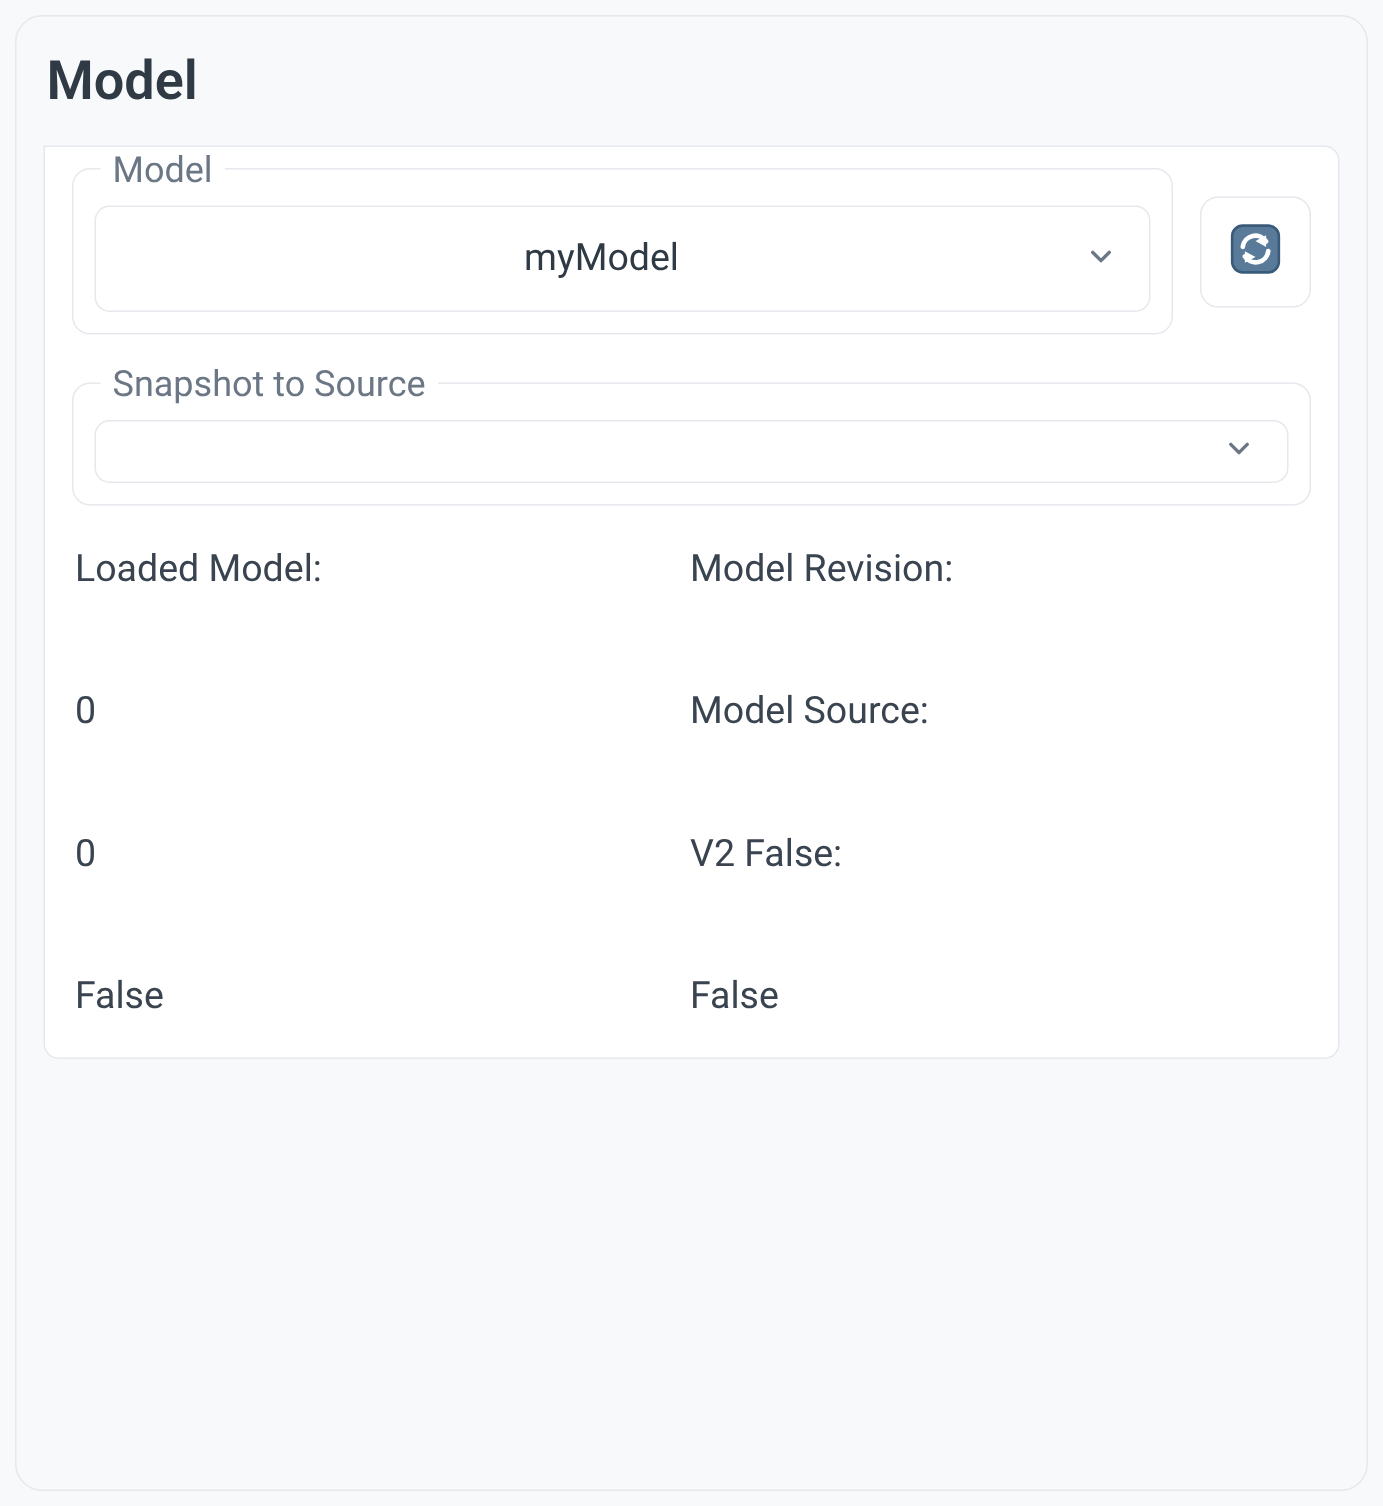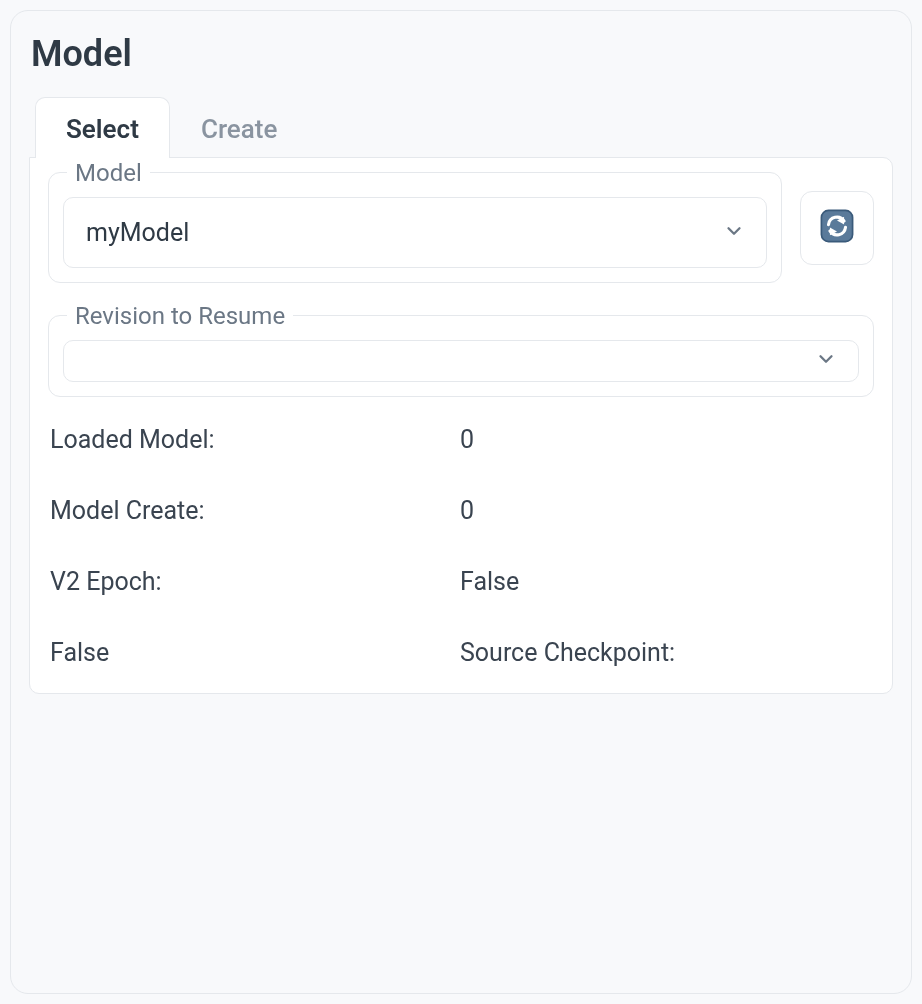--- a/index.html
+++ b/index.html
@@ -89,21 +89,21 @@
       width: 100%;
       font-size: 25px;
       padding: 20px 50px 20px 22px;
       border: 1px solid #e5e8ec;
       border-radius: 10px;
       background: #fff;
       color: #2f3a45;
       appearance: none;
       cursor: pointer;
       font-family: inherit;
-      text-align: left;
+      text-align: center;
     }
     .chevron-down {
       position: absolute;
       right: 22px;
       top: 50%;
       transform: translateY(-50%);
       pointer-events: none;
     }
     .refresh-btn {
       width: 74px;
@@ -117,40 +117,36 @@
       cursor: pointer;
       flex-shrink: 0;
     }
     .snapshot-group {
       margin-top: 32px;
     }
     .info-grid {
       margin-top: 28px;
       display: grid;
       grid-template-columns: 410px 1fr;
-      row-gap: 42px;
+      row-gap: 66px;
       font-size: 25px;
       color: #3a4450;
       padding-left: 2px;
     }
     .info-value {
       word-break: break-word;
       padding-right: 10px;
     }
   </style>
 </head>
 <body>
 
 <div class="panel">
   <h1 class="page-title">Model</h1>
 
-  <div class="tabs">
-    <div class="tab active">Select</div>
-    <div class="tab">Create</div>
-  </div>
 
   <div class="tab-content">
 
     <div class="model-row">
       <div class="fieldset">
         <div class="fieldset-label">Model</div>
         <div class="select-wrap">
           <button class="select-input">myModel</button>
           <span class="chevron-down">
             <svg width="22" height="22" viewBox="0 0 24 24" fill="none" stroke="#6b7785" stroke-width="2.5" stroke-linecap="round" stroke-linejoin="round">
@@ -166,41 +162,41 @@
             <path d="M 6 11 A 6 6 0 0 1 17 8.5" fill="none" stroke="#ffffff" stroke-width="2.2" stroke-linecap="round"></path>
             <path d="M 18 13 A 6 6 0 0 1 7 15.5" fill="none" stroke="#ffffff" stroke-width="2.2" stroke-linecap="round"></path>
             <polygon points="17,5.5 17,11 12,8.2" fill="#ffffff"></polygon>
             <polygon points="7,18.5 7,13 12,15.8" fill="#ffffff"></polygon>
           </svg>
         </span>
       </button>
     </div>
 
     <div class="fieldset snapshot-group">
-      <div class="fieldset-label">Revision to Resume</div>
+      <div class="fieldset-label">Snapshot to Source</div>
       <div class="select-wrap">
         <button class="select-input"></button>
         <span class="chevron-down">
           <svg width="22" height="22" viewBox="0 0 24 24" fill="none" stroke="#6b7785" stroke-width="2.5" stroke-linecap="round" stroke-linejoin="round">
               <polyline points="6 9 12 15 18 9"></polyline>
             </svg>
         </span>
       </div>
     </div>
 
     <div class="info-grid">
       <div>Loaded Model:</div>
 
+      <div>Model Revision:</div>
       <div class="info-value">0</div>
 
-      <div>Model Create:</div>
+      <div>Model Source:</div>
       <div class="info-value">0</div>
 
-      <div>V2 Epoch:</div>
+      <div>V2 False:</div>
       <div class="info-value">False</div>
 
       <div class="info-value">False</div>
 
-      <div>Source Checkpoint:</div>
     </div>
 
   </div>
 </div>
 
 </body></html>

